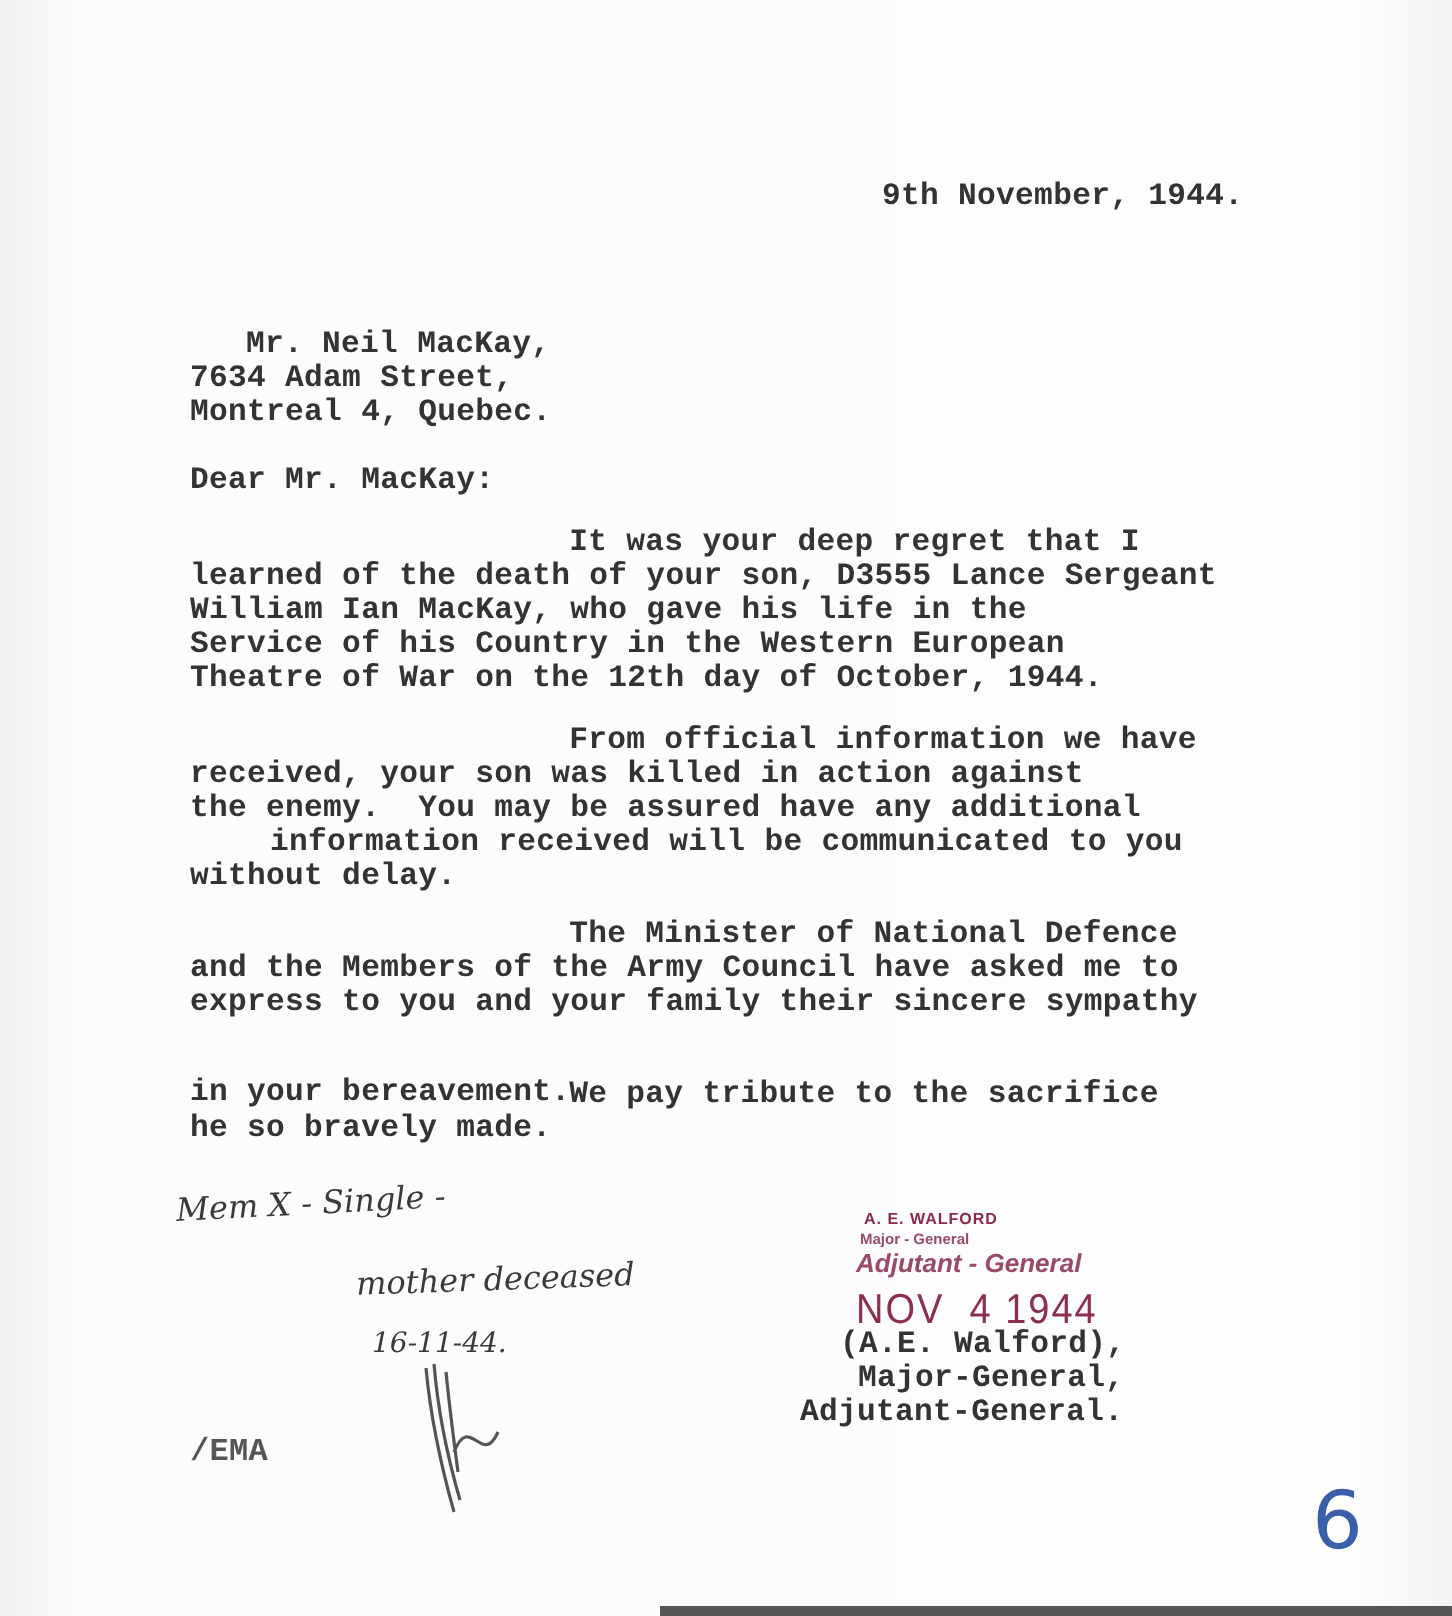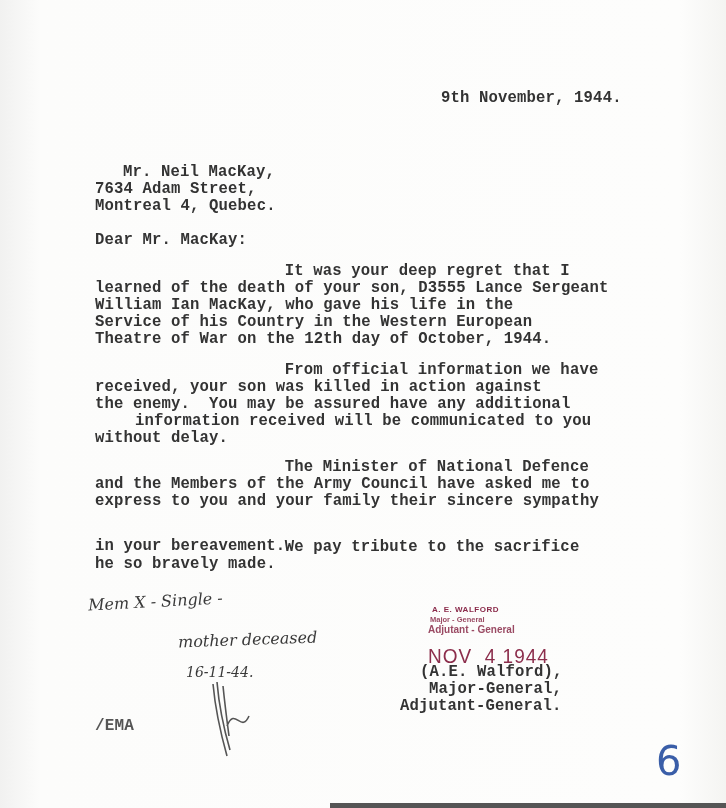--- a/index.html
+++ b/index.html
@@ -18,21 +18,21 @@
     font-size: 15.6px; line-height: 17px;
     font-weight: bold; letter-spacing: 0.15px;
     color: #333;
   }
   .stamp {
     position: absolute; color: #8a2a4a; font-family: "Liberation Sans", sans-serif;
     font-weight: bold; white-space: pre;
   }
   .stamp-name { left: 432px; top: 605px; font-size: 8px; letter-spacing: 0.5px; }
   .stamp-rank { left: 430px; top: 615px; font-size: 7.5px; color: #9a4a63; }
-  .stamp-post { left: 428px; top: 624px; font-size: 10px; color: #9a4a63; }
+  .stamp-post { left: 428px; top: 624px; font-size: 13px; color: #9a4a63; font-style: italic; }
   .date-stamp {
     position: absolute; left: 428px; top: 645px;
     font-family: "Liberation Sans", sans-serif; font-size: 19px; color: #8c2e4c;
     letter-spacing: 1px; white-space: pre; transform: scaleY(1.1);
   }
   .hand {
     position: absolute; font-family: "DejaVu Serif", serif; font-style: italic;
     color: #3a3a3a; white-space: pre;
   }
   .bottom-edge {

